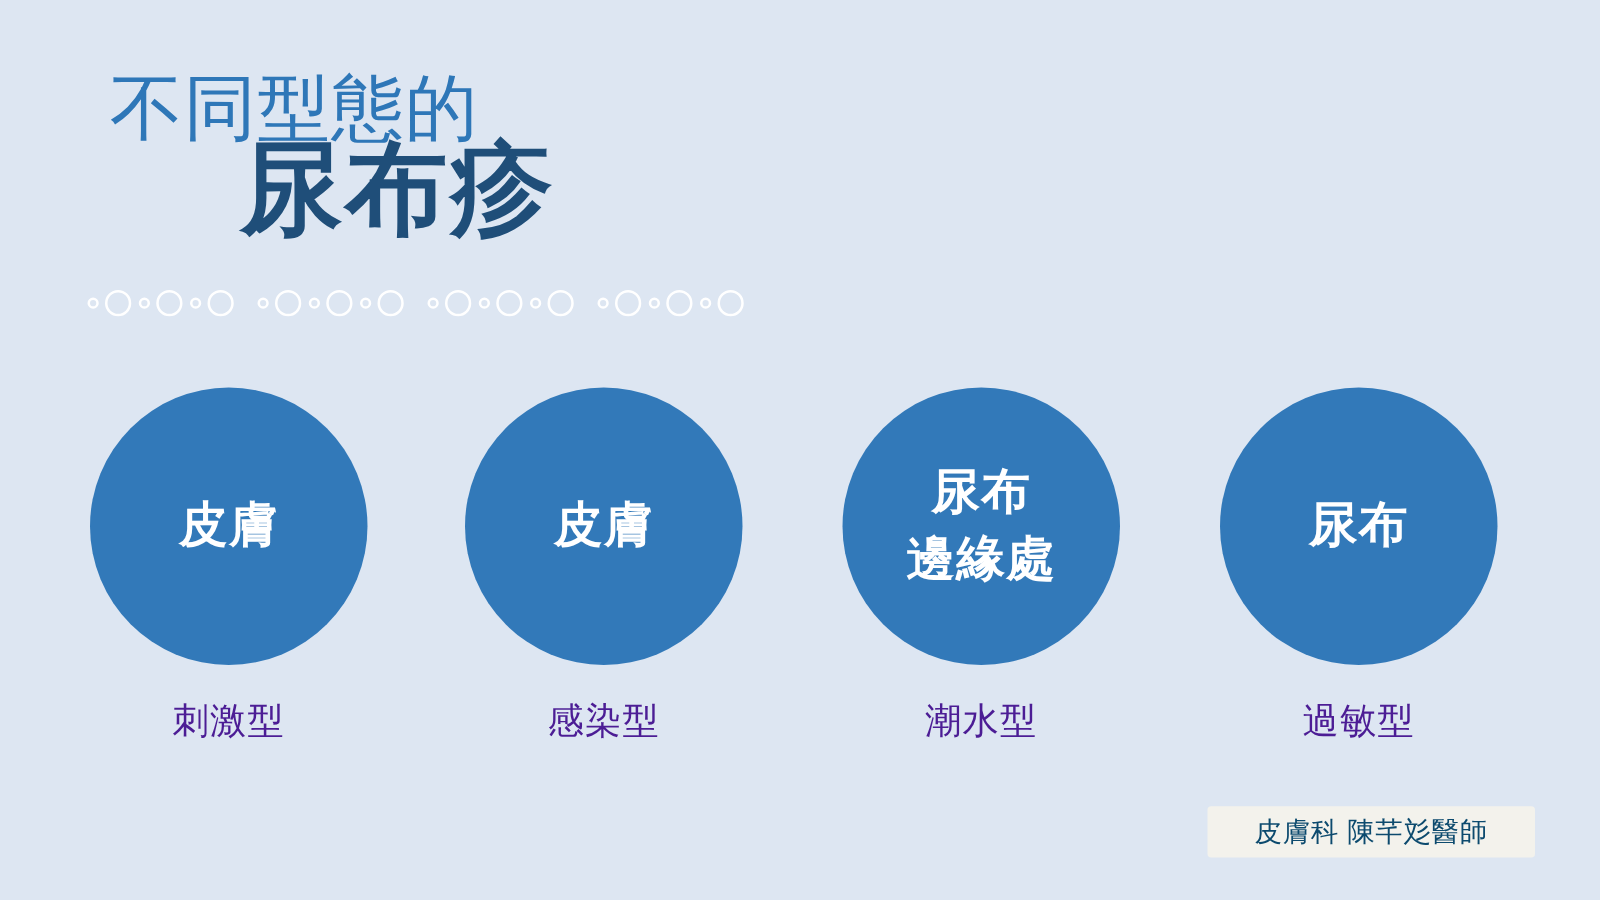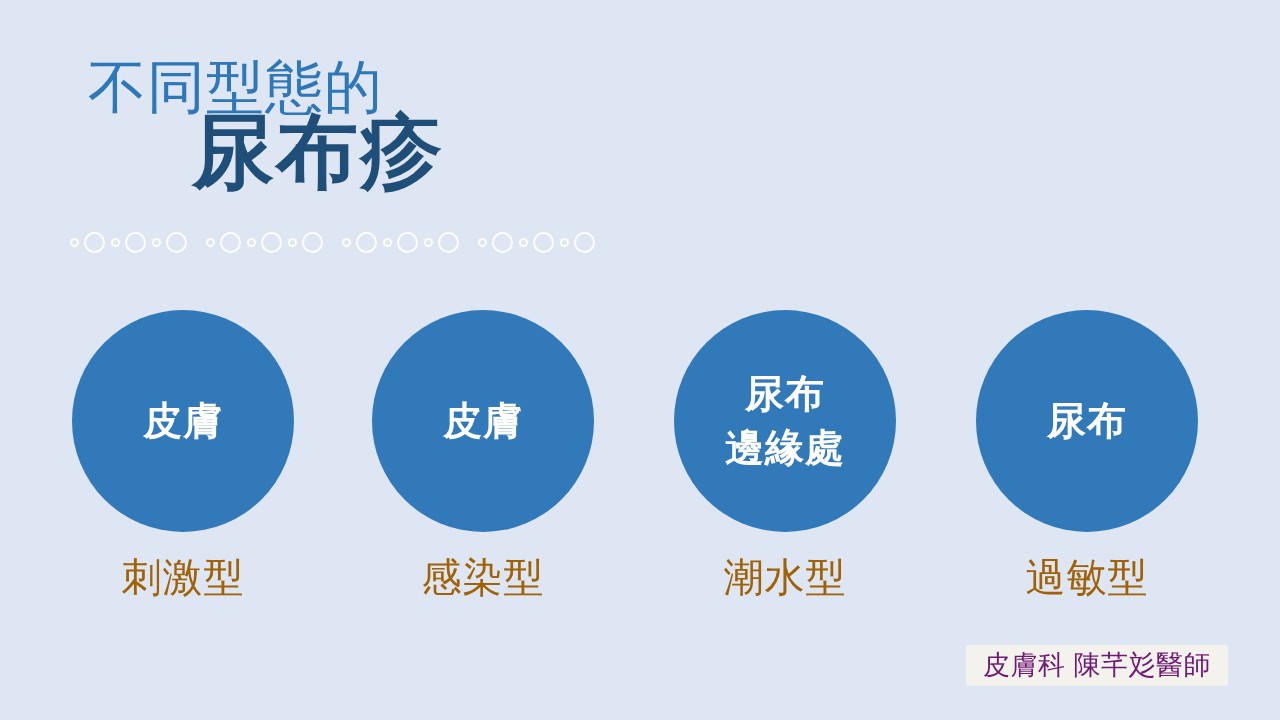--- a/index.html
+++ b/index.html
@@ -123,43 +123,43 @@
     color: #ffffff;
     font-weight: 700;
     font-size: 39px;
     line-height: 54px;
     letter-spacing: 1px;
     white-space: nowrap;
   }
 
   .circle-caption {
     margin-top: 22px;
-    color: #a16207;
-    font-size: 40px;
+    color: #4c1d95;
+    font-size: 29px;
     line-height: 46px;
     letter-spacing: 1px;
     white-space: nowrap;
   }
 
   
   #footer-credit {
     position: absolute;
     left: 966px;
     top: 645px;
     width: 262px;
     height: 41px;
     background: #f3f2ec;
     border-radius: 3px;
     display: flex;
     align-items: center;
     justify-content: center;
   }
   #footer-credit-text {
-    color: #701a75;
-    font-size: 27px;
+    color: #0c4a6e;
+    font-size: 22px;
     line-height: 27px;
     letter-spacing: 0.5px;
     white-space: nowrap;
   }
 </style>
 </head>
 <body>
 
 <div id="slide">
 

